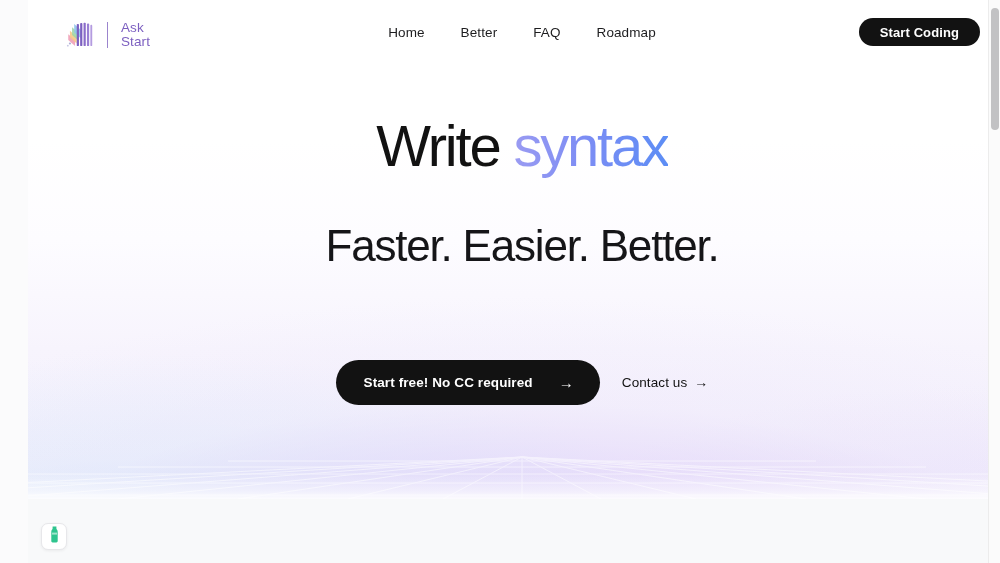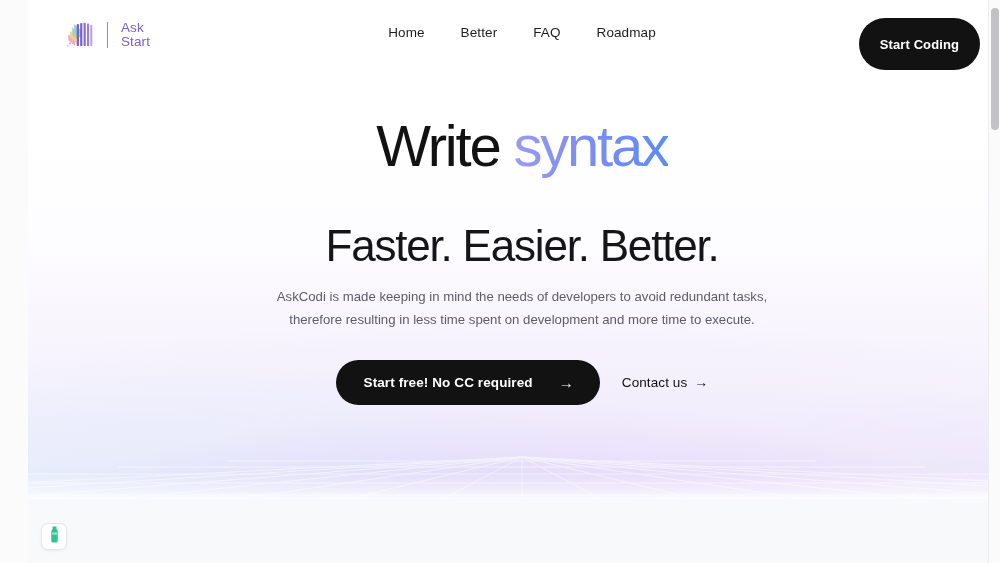--- a/index.html
+++ b/index.html
@@ -111,21 +111,21 @@
     font-size:13.5px;
     color:#1d1d1f;
     letter-spacing:.1px;
     cursor:pointer;
     white-space:nowrap;
   }
 
   .cta-header {
     position:absolute;
     right:36px; top:18px;
-    height:52px;
+    height:28px;
     padding:0 21px;
     border-radius:999px;
     background:#121212;
     color:#ffffff;
     font-size:13px;
     font-weight:bold;
     letter-spacing:.1px;
     display:flex;
     align-items:center;
     justify-content:center;
@@ -339,24 +339,20 @@
 
     <div class="hero">
 
       <h1 class="headline">
         <span class="word-dark">Write</span>
         <span class="word-accent">syntax</span>
       </h1>
 
       <h2 class="subheadline">Faster. Easier. Better.</h2>
 
-      <p class="lede">
-        <span>AskCodi is made keeping in mind the needs of developers to avoid redundant tasks,</span>
-        <span>therefore resulting in less time spent on development and more time to execute.</span>
-      </p>
 
       <div class="cta-row">
         <button class="cta-primary">
           <span>Start free! No CC required</span>
           <span class="arrow">→</span>
         </button>
         <button class="cta-secondary">
           <span>Contact us</span>
           <span class="arrow">→</span>
         </button>

